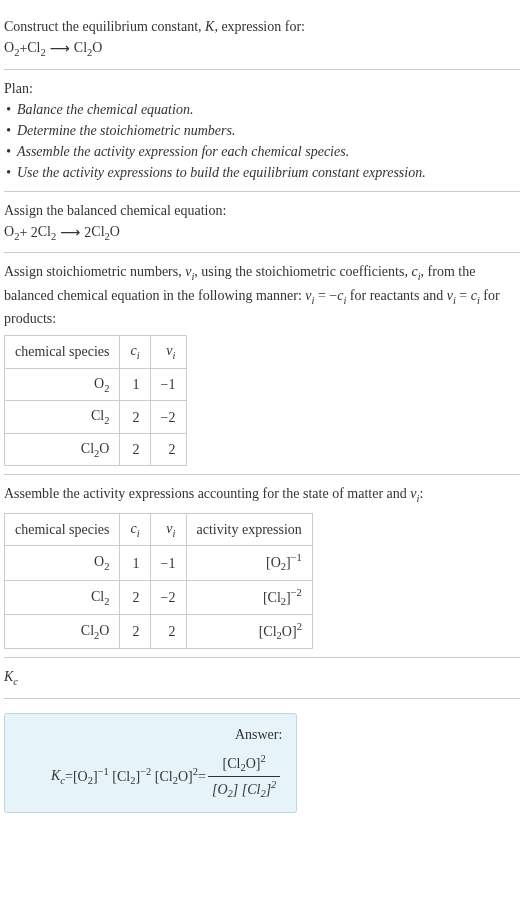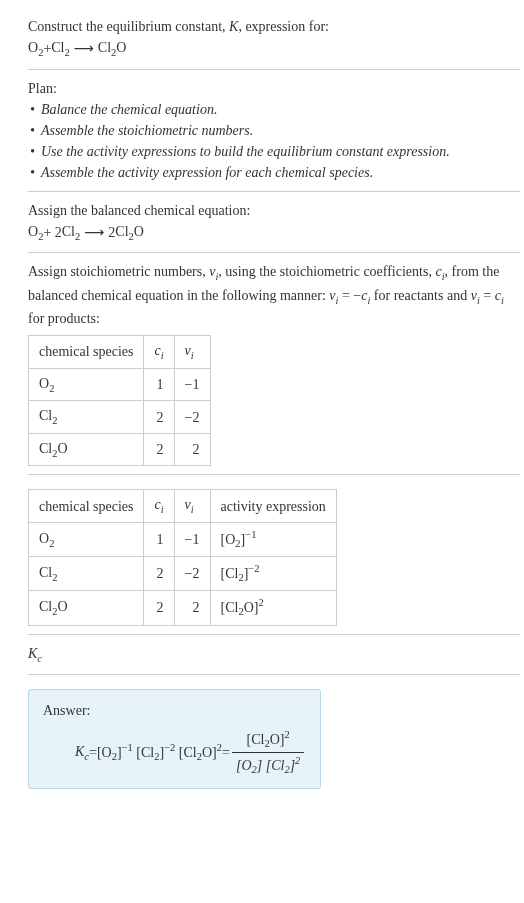--- a/index.html
+++ b/index.html
@@ -8,49 +8,49 @@
       font-size: 14px;
       color: #333;
       background: #fff;
       width: 524px;
       padding: 8px 4px;
       line-height: 1.5;
     }
     .section {
       border-bottom: 1px solid #ccc;
       padding: 8px 0;
-      margin-left: 24px;
     }
     .section:last-child { border-bottom: none; }
     .no-border { border-bottom: none; }
     sub { font-size: 0.75em; }
     sup { font-size: 0.75em; }
     .italic { font-style: italic; }
     .arrow { padding: 0 4px; }
     .bullets { margin-left: 2px; }
     .bullet { display: flex; font-style: italic; }
     .bullet::before { content: "•"; margin-right: 6px; }
     table {
       border-collapse: collapse;
       margin-top: 6px;
     }
     td, th {
       border: 1px solid #ccc;
       padding: 4px 10px;
-      text-align: left;
+      text-align: right;
       font-weight: normal;
     }
     .num { text-align: right; }
     .answer-box {
       background: #e6f3f8;
       border: 1px solid #b8d8e5;
       border-radius: 3px;
       padding: 10px 14px;
       margin-top: 6px;
       display: inline-block;
+      text-align: right;
     }
     .answer-label { margin-bottom: 6px; }
     .math-line { display: flex; align-items: center; flex-wrap: wrap; }
     .math-indent { padding-left: 32px; }
     .frac {
       display: inline-flex;
       flex-direction: column;
       align-items: center;
       vertical-align: middle;
       margin: 0 2px;
@@ -74,27 +74,27 @@
   </div>
 </div>
 
 <div class="section">
   <div>Plan:</div>
   <div class="bullets">
     <div class="bullet">
         <span>Balance the chemical equation.</span>
       </div>
     <div class="bullet">
-        <span>Assemble the stoichiometric numbers.</span>
+        <span>Determine the stoichiometric numbers.</span>
+      </div>
+    <div class="bullet">
+        <span>Assemble the activity expression for each chemical species.</span>
       </div>
     <div class="bullet">
         <span>Use the activity expressions to build the equilibrium constant expression.</span>
-      </div>
-    <div class="bullet">
-        <span>Assemble the activity expression for each chemical species.</span>
       </div>
   </div>
 </div>
 
 <div class="section">
   <div>Assign the balanced chemical equation:</div>
   <div class="math-line">
     <span><span>O</span><sub>2</sub></span>
     <span> + 2 </span>
     <span><span>Cl</span><sub>2</sub></span>
@@ -128,20 +128,23 @@
     <tr>
       <td><span>Cl</span><sub>2</sub><span>O</span></td>
       <td class="num">2</td>
       <td class="num">2</td>
     </tr>
   </tbody>
     </table>
 </div>
 
 <div class="section">
+  <div>
+    <span>Assemble the activity expressions accounting for the state of matter and </span><span class="italic">ν</span><sub class="italic">i</sub><span>:</span>
+  </div>
   <table>
     <tbody>
         <tr>
       <th>chemical species</th>
       <th><span class="italic">c</span><sub class="italic">i</sub></th>
       <th><span class="italic">ν</span><sub class="italic">i</sub></th>
       <th>activity expression</th>
     </tr>
     <tr>
       <td><span>O</span><sub>2</sub></td>

